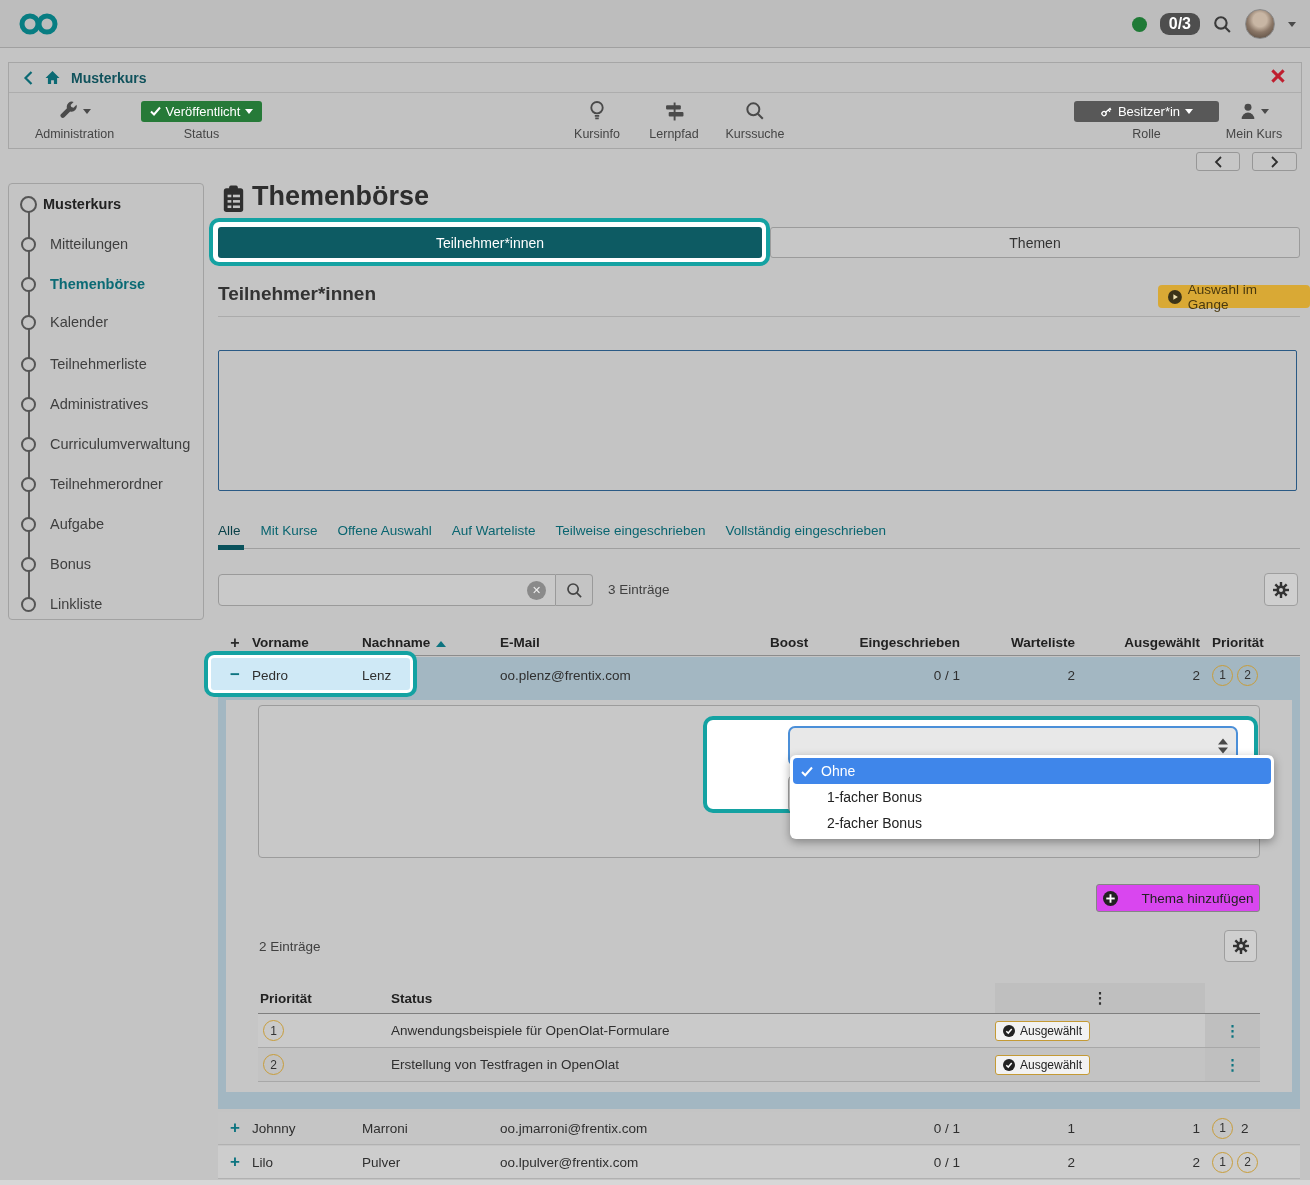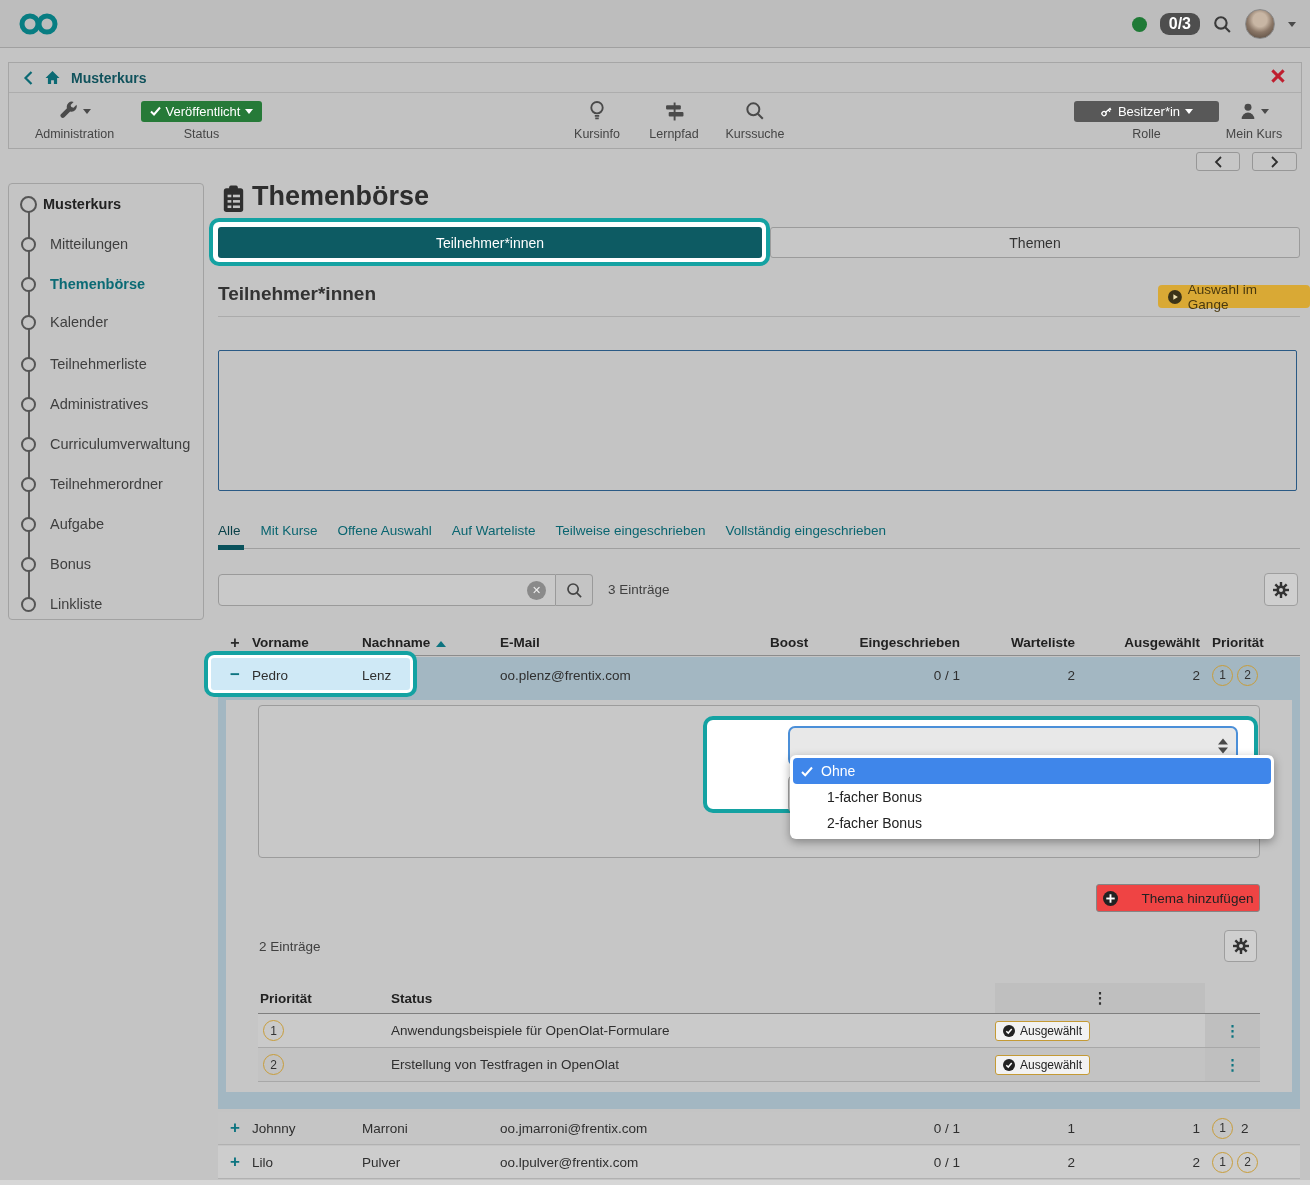--- a/index.html
+++ b/index.html
@@ -98,21 +98,21 @@
   .spinner { position:absolute; right:8px; top:50%; transform:translateY(-50%); display:flex; flex-direction:column; gap:3px; align-items:center; }
   .sp-up { width:0; height:0; border-left:5px solid transparent; border-right:5px solid transparent; border-bottom:6px solid #4a4a4a; }
   .sp-dn { width:0; height:0; border-left:5px solid transparent; border-right:5px solid transparent; border-top:6px solid #4a4a4a; }
   .dropdown { position:absolute; left:790px; top:722px; width:484px; height:84px; background:#ffffff; border-radius:6px; box-shadow:0 3px 10px rgba(0,0,0,.35); z-index:3; padding:3px;margin-top:33px; }
   .dd-item { height:26px; display:flex; align-items:center; font-size:14px; color:#222; padding-left:8px; border-radius:4px; cursor:pointer; }
   .dd-item .ddtext { margin-left:8px; }
   .dd-item.sel { background:#3f86ea; color:#fff; }
   .dd-item.plain .ddtext { margin-left:26px; }
   .ann-boost { left:703px; top:716px; width:555px; height:97px; z-index:1; box-shadow:inset 0 0 0 3px #fff; background:#fff; }
 
-  .add-topic { position:absolute; left:1096px; top:884px; width:164px; height:28px; background:#ef4444; border:1px solid #858585; border-radius:3px; display:flex; align-items:center; justify-content:center; gap:24px; font-size:13.5px; color:#222; cursor:pointer; }
+  .add-topic { position:absolute; left:1096px; top:884px; width:164px; height:28px; background:#d946ef; border:1px solid #858585; border-radius:3px; display:flex; align-items:center; justify-content:center; gap:24px; font-size:13.5px; color:#222; cursor:pointer; }
 
   
   .trow { display:grid; grid-template-columns:133px 604px 210px 55px; align-items:center; }
   .topics-head { position:absolute; left:258px; top:983px; width:1002px; height:31px; border-bottom:1px solid #7f7f7f; font-size:13.5px; font-weight:bold; color:#222; }
   .topics-row { position:absolute; left:258px; width:1002px; height:34px; border-bottom:1px solid #a8a8a8; }
   .dotcol { background:#bfbfbf; height:100%; display:flex; align-items:center; justify-content:center; }
   .dots { color:#0d7480; font-size:15px; font-weight:bold; letter-spacing:0; cursor:pointer; }
   .dots.dark { color:#333; }
   .badge-sel { display:inline-flex; align-items:center; gap:5px; background:#f2f2f2; border:1px solid #c49a35; border-radius:3px; padding:2px 7px; font-size:12px; color:#222; }
 

